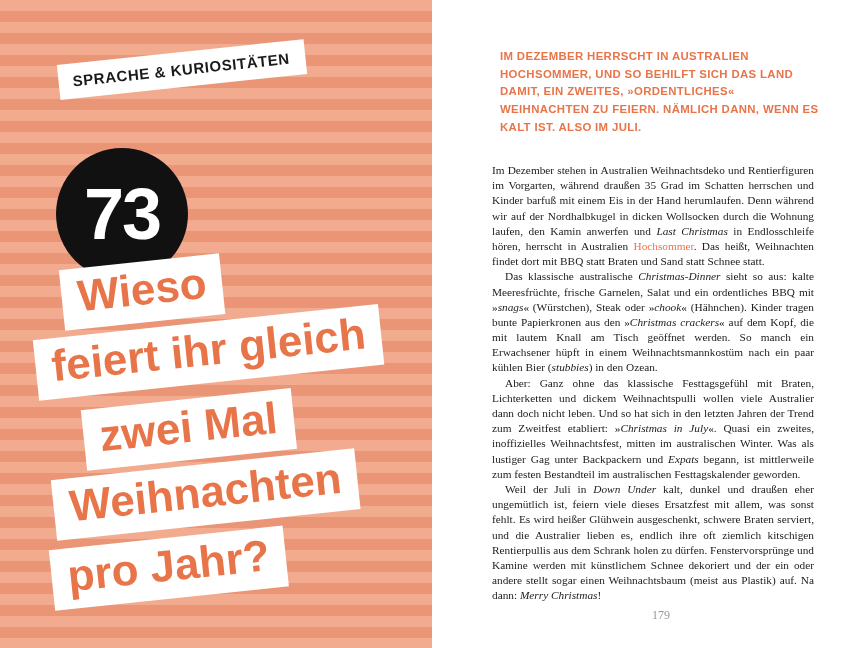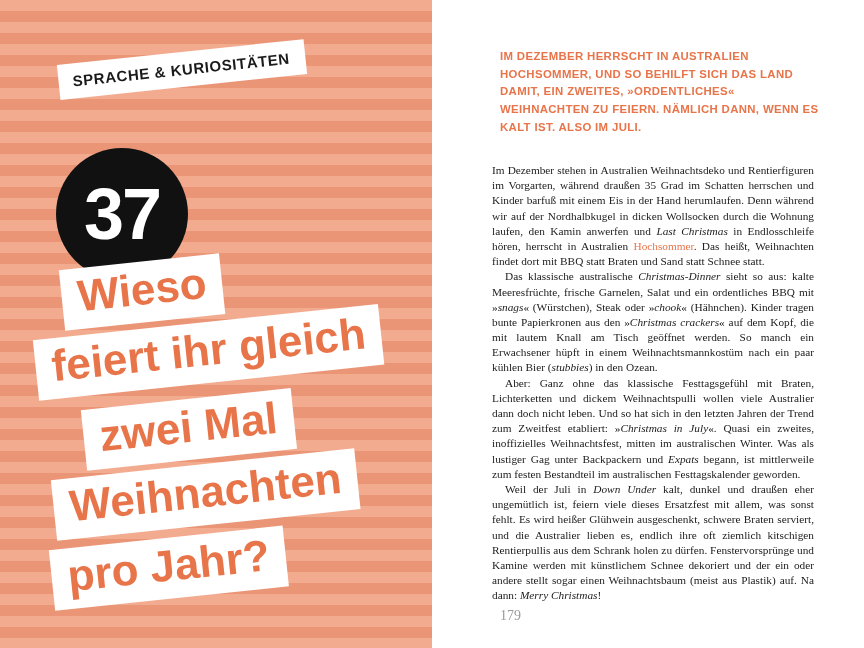--- a/index.html
+++ b/index.html
@@ -165,40 +165,40 @@
     text-indent: 13px;
   }
   .hl-orange {
     color: #e8744a;
   }
   .folio {
     position: absolute;
     left: 68px;
     top: 608px;
     width: 322px;
-    text-align: left;
+    text-align: center;
     color: #9a9a9a;
     font-family: "Liberation Serif", serif;
-    font-size: 14px;
+    font-size: 12px;
   }
 </style>
 </head>
 <body>
 
 <div class="page">
 
   <div class="left-page">
     <div class="stripes"></div>
 
     <div class="kicker">SPRACHE &amp; KURIOSITÄTEN</div>
 
     <div class="pin">
       <div class="pin-tail"></div>
       <div class="pin-circle"></div>
-      <div class="pin-number">37</div>
+      <div class="pin-number">73</div>
     </div>
 
     <div class="headline">
       <span class="hl-line hl-1">Wieso</span>
       <span class="hl-line hl-2">feiert ihr gleich</span>
       <span class="hl-line hl-3">zwei Mal</span>
       <span class="hl-line hl-4">Weihnachten</span>
       <span class="hl-line hl-5">pro Jahr?</span>
     </div>
   </div>

